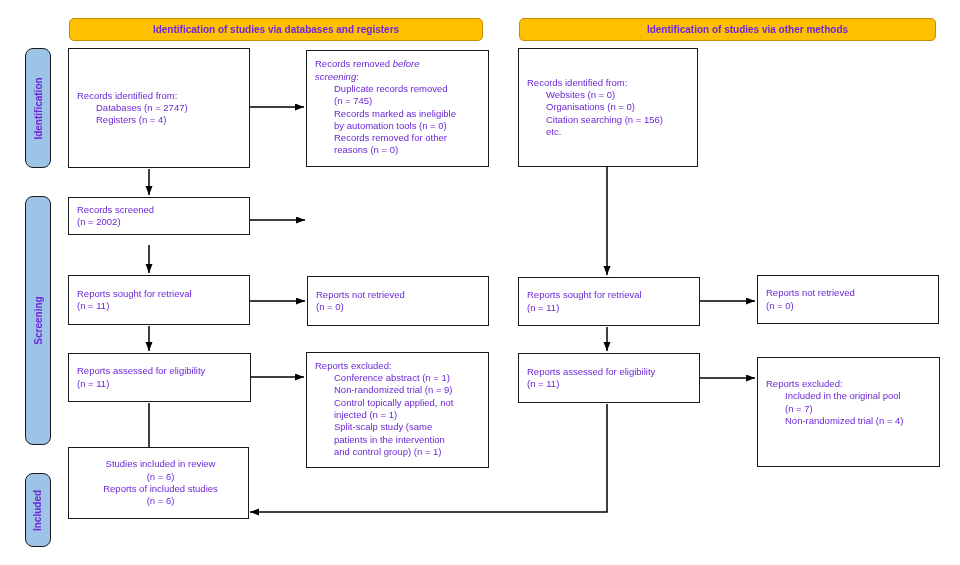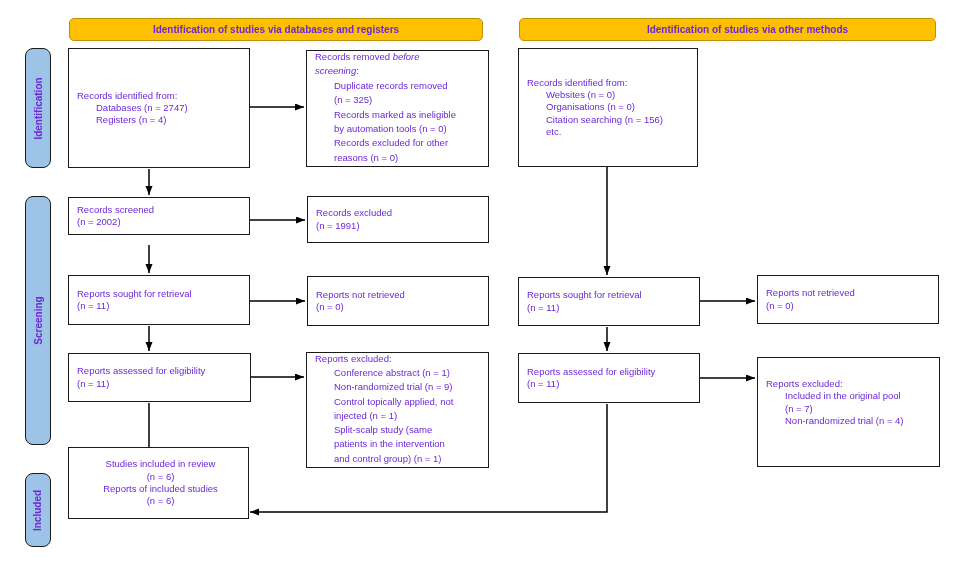--- a/index.html
+++ b/index.html
@@ -19,21 +19,21 @@
     border-radius:8px; display:flex; align-items:center; justify-content:center;
   }
   .stage .vtxt { transform:rotate(-90deg); white-space:nowrap; font-weight:bold; font-size:10px; }
   .box {
     position:absolute; box-sizing:border-box; background:#ffffff;
     border:1.4px solid var(--box-border);
     font-size:9.5px; line-height:12.3px;
     padding:2px 4px 2px 8px;
     display:flex; flex-direction:column; justify-content:center;
   }
-  .box.top { justify-content:space-between; padding-top:0; }
+  .box.top { justify-content:center; padding-top:0; }
   .box.top-deep { justify-content:flex-start; padding-top:20px; }
   .tline { white-space:nowrap; }
   .ind { padding-left:19px; }
   .italic { font-style:italic; }
   svg.arrows { position:absolute; left:0; top:0; }
   svg.arrows line, svg.arrows polyline { stroke:var(--arrow); stroke-width:1.5; fill:none; }
   #ah path { fill:var(--arrow); stroke:none; }
 </style>
 </head>
 <body>
@@ -81,36 +81,32 @@
   <div class="box" style="left:68px; top:48px; width:182px; height:120px;">
     <div class="tline">Records identified from:</div>
     <div class="tline ind">Databases (n = 2747)</div>
     <div class="tline ind">Registers (n = 4)</div>
   </div>
 
   <div class="box top" style="left:306px; top:50px; width:183px; height:117px;">
     <div class="tline"><span>Records removed </span><span class="italic">before</span></div>
     <div class="tline"><span class="italic">screening</span><span>:</span></div>
     <div class="tline ind">Duplicate records removed</div>
-    <div class="tline ind">(n = 325)</div>
+    <div class="tline ind">(n = 745)</div>
     <div class="tline ind">Records marked as ineligible</div>
     <div class="tline ind">by automation tools (n = 0)</div>
-    <div class="tline ind">Records excluded for other</div>
+    <div class="tline ind">Records removed for other</div>
     <div class="tline ind">reasons (n = 0)</div>
   </div>
 
   <div class="box" style="left:68px; top:197px; width:182px; height:38px;">
     <div class="tline">Records screened</div>
     <div class="tline">(n = 2002)</div>
   </div>
 
-  <div class="box" style="left:307px; top:196px; width:182px; height:47px;">
-    <div class="tline">Records excluded</div>
-    <div class="tline">(n = 1991)</div>
-  </div>
 
   <div class="box" style="left:68px; top:275px; width:182px; height:50px;">
     <div class="tline">Reports sought for retrieval</div>
     <div class="tline">(n = 11)</div>
   </div>
 
   <div class="box" style="left:307px; top:276px; width:182px; height:50px;">
     <div class="tline">Reports not retrieved</div>
     <div class="tline">(n = 0)</div>
   </div>

